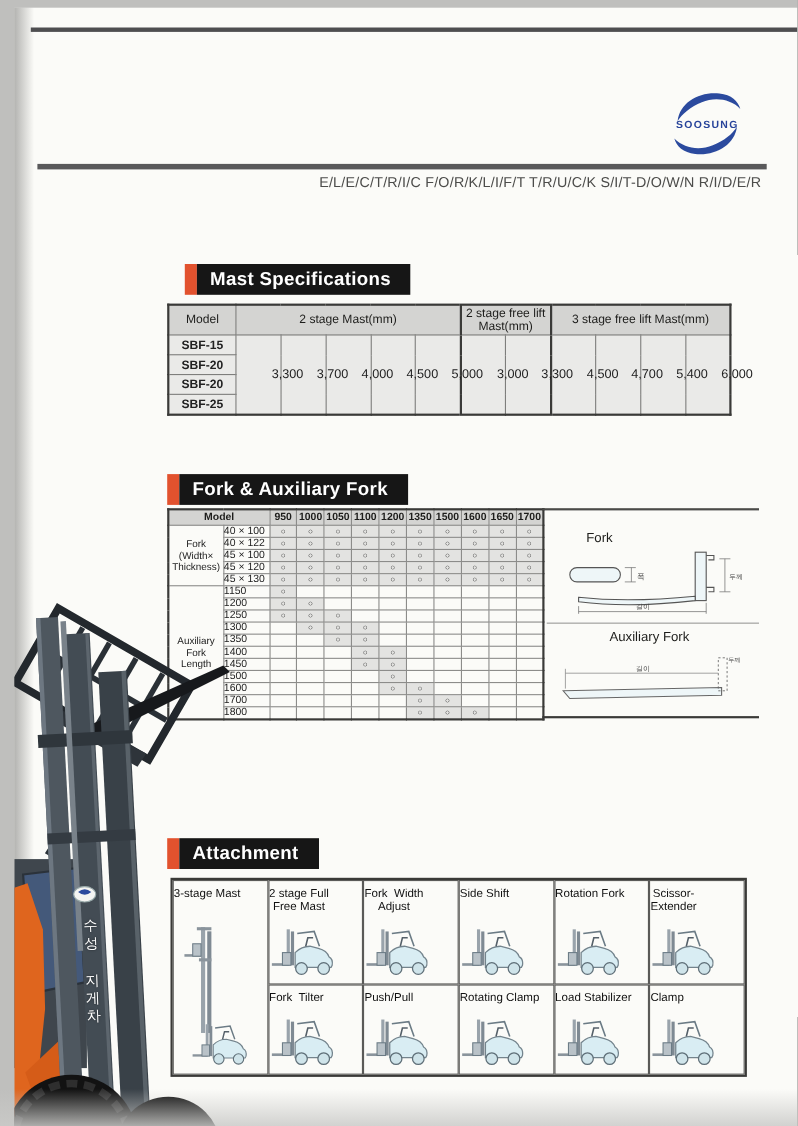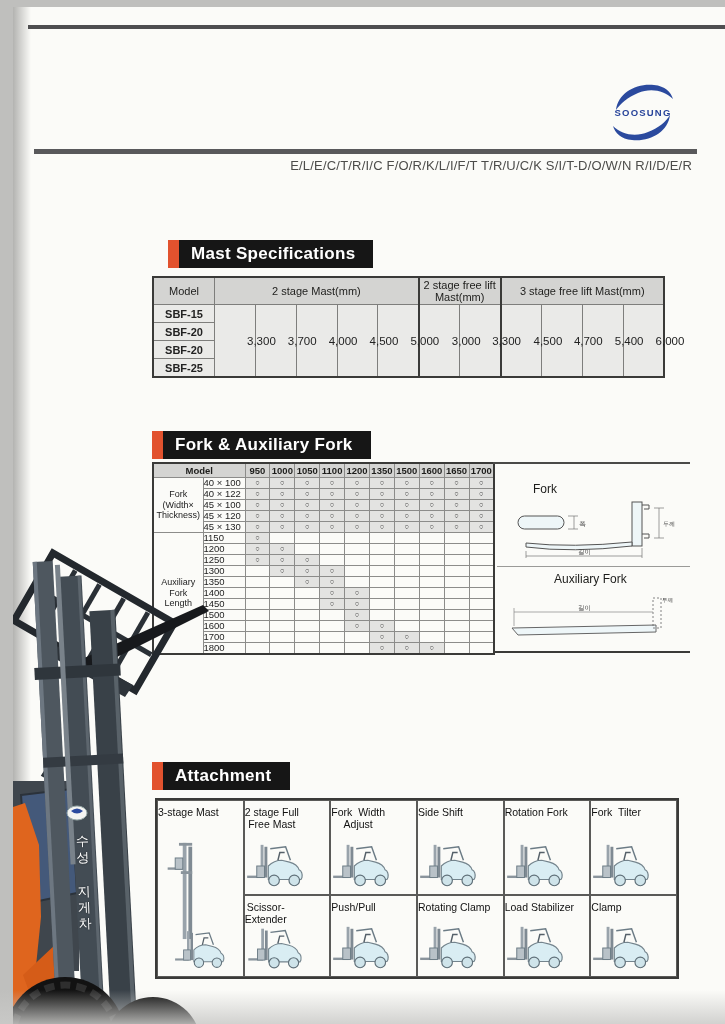--- a/index.html
+++ b/index.html
@@ -443,28 +443,28 @@
           <use href="#fl-small"></use>
         </svg>
       </div>
       <div class="acell">
         <div class="albl">Rotation Fork</div>
         <svg width="62" height="50">
           <use href="#fl-small"></use>
         </svg>
       </div>
       <div class="acell">
-        <div class="albl">Fork  Tilter</div>
-        <svg width="62" height="50">
-          <use href="#fl-small"></use>
-        </svg>
-      </div>
-      <div class="acell">
         <div class="albl">Scissor-
 Extender</div>
+        <svg width="62" height="50">
+          <use href="#fl-small"></use>
+        </svg>
+      </div>
+      <div class="acell">
+        <div class="albl">Fork  Tilter</div>
         <svg width="62" height="50">
           <use href="#fl-small"></use>
         </svg>
       </div>
       <div class="acell">
         <div class="albl">Push/Pull</div>
         <svg width="62" height="50">
           <use href="#fl-small"></use>
         </svg>
       </div>

